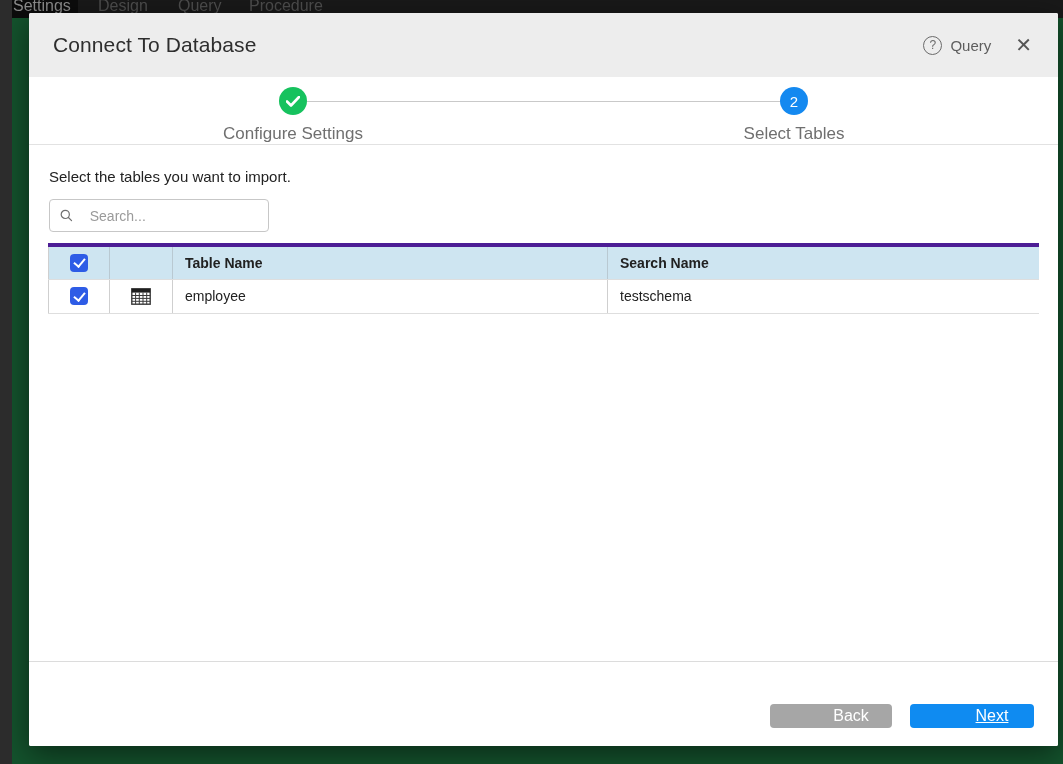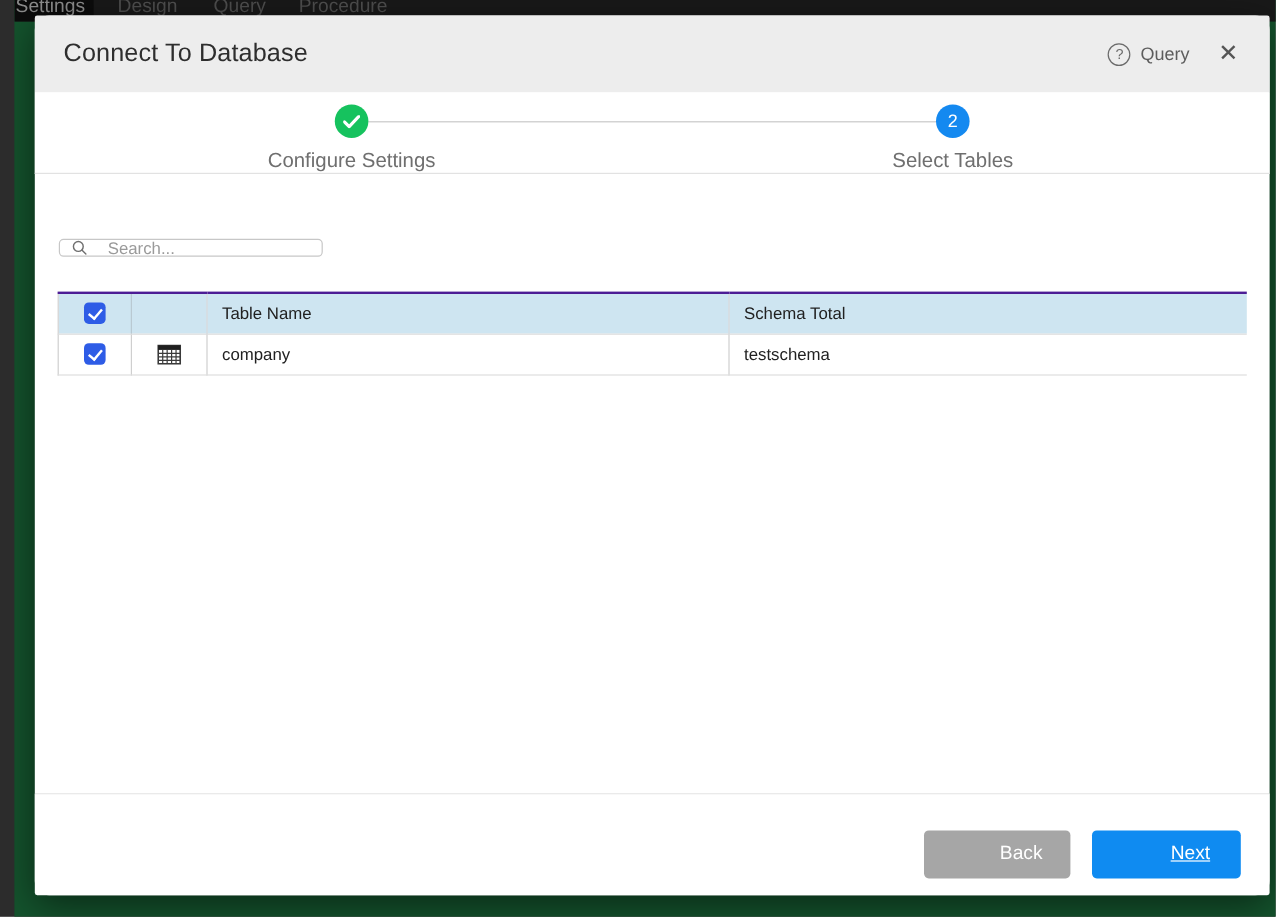--- a/index.html
+++ b/index.html
@@ -36,21 +36,21 @@
     position: absolute; left: 0; top: 0; width: 66px; height: 18px;
     background: #0c0c0c;
   }
 
   
   .modal {
     position: absolute;
     left: 17px; top: 13px;
     width: 1029px; height: 733px;
     background: #ffffff;
-    border-radius: 12px;
+    border-radius: 2px;
     box-shadow: 0 8px 30px rgba(0,0,0,0.5);
   }
   .modal-header {
     position: absolute; left: 0; top: 0; right: 0;
     height: 64px;
     background: #ededed;
     border-radius: 2px 2px 0 0;
     display: flex; align-items: center;
     padding: 0 24px;
   }
@@ -118,21 +118,21 @@
     width: max-content;
   }
 
   
   .instruction {
     position: absolute; left: 20px; top: 155px;
     font-size: 15px; color: #222;
   }
   .search-box {
     position: absolute; left: 20px; top: 186px;
-    width: 220px; height: 15px;
+    width: 220px; height: 33px;
     border: 1px solid #c7c7c7;
     border-radius: 4px;
     background: #fff;
     display: flex; align-items: center;
     padding: 0 10px;
     gap: 17px;
   }
   .search-box input {
     border: none; outline: none;
     font-size: 14px; color: #333;
@@ -167,22 +167,22 @@
     text-align: left;
     vertical-align: middle;
     overflow: hidden;
     white-space: nowrap;
   }
   .tables-grid th { border-right-color: #b9c9d2; }
   .tables-grid th:first-child, .tables-grid td:first-child { border-left: 1px solid #cfcfcf; text-align: center; padding: 0; }
   .tables-grid th:last-child, .tables-grid td:last-child { border-right: none; }
   .tables-grid thead th {
     background: #cee5f1;
-    font-weight: 400;
-    border-top: 2px solid #4c1d95;
+    font-weight: 700;
+    border-top: 4px solid #4c1d95;
   }
   .tables-grid td.icon-cell { text-align: center; padding: 0; }
   .tables-grid tbody tr:nth-child(even) td { background: #efefef; }
 
   .checkbox {
     display: inline-block;
     width: 18px; height: 18px;
     background: #2e5ce6;
     border-radius: 4px;
     position: relative;
@@ -202,22 +202,22 @@
 
   
   .modal-footer {
     position: absolute; left: 0; right: 0; bottom: 0;
     height: 85px;
     border-top: 1px solid #dcdcdc;
     background: #ffffff;
     border-radius: 0 0 2px 2px;
   }
   .btn {
-    position: absolute; top: 30px;
-    height: 40px;
+    position: absolute; top: 42px;
+    height: 24px;
     border: none; border-radius: 4px;
     font-size: 16px; color: #ffffff;
     font-family: "Liberation Sans", "DejaVu Sans", sans-serif;
     cursor: pointer;
     padding-left: 40px;
   }
   .btn-back { right: 166px; width: 122px; background: #a6a6a6; }
   .btn-next { right: 24px;  width: 124px; background: #0f8bf1; text-decoration: underline; }
 </style>
 </head>
@@ -255,20 +255,21 @@
           </svg>
         </div>
         <div class="step-label">Configure Settings</div>
       </div>
       <div class="step step-2">
         <div class="step-circle active">2</div>
         <div class="step-label">Select Tables</div>
       </div>
     </div>
 
+    <p class="instruction">Select the tables you want to import.</p>
 
     <div class="search-box">
       <svg width="15" height="15" viewBox="0 0 15 15">
         <circle cx="6.2" cy="6.2" r="4.8" fill="none" stroke="#6f6f6f" stroke-width="1.4"></circle>
         <line x1="9.9" y1="9.9" x2="13.6" y2="13.6" stroke="#6f6f6f" stroke-width="1.4" stroke-linecap="round"></line>
       </svg>
       <input type="text" placeholder="Search..." style="">
     </div>
 
 
@@ -277,42 +278,42 @@
         <col class="c-check">
           <col class="c-icon">
           <col class="c-name">
           <col class="c-schema">
       </colgroup>
       <thead>
         <tr>
           <th><span class="checkbox"></span></th>
           <th></th>
           <th>Table Name</th>
-          <th>Schema Total</th>
+          <th>Search Name</th>
         </tr>
       </thead>
       <tbody>
         <tr>
           <td><span class="checkbox"></span></td>
           <td class="icon-cell">
             <svg class="table-icon" width="20" height="17" viewBox="0 0 20 17">
               <rect x="0.8" y="0.8" width="18.4" height="15.4" fill="#ffffff" stroke="#3a3a3a" stroke-width="1.4"></rect>
               <rect x="0.8" y="0.8" width="18.4" height="3.8" fill="#1f1f1f"></rect>
               <g stroke="#3a3a3a" stroke-width="1">
                 <line x1="4.6" y1="4.6" x2="4.6" y2="16.2"></line>
                 <line x1="8.3" y1="4.6" x2="8.3" y2="16.2"></line>
                 <line x1="12" y1="4.6" x2="12" y2="16.2"></line>
                 <line x1="15.7" y1="4.6" x2="15.7" y2="16.2"></line>
                 <line x1="0.8" y1="7.5" x2="19.2" y2="7.5"></line>
                 <line x1="0.8" y1="10.4" x2="19.2" y2="10.4"></line>
                 <line x1="0.8" y1="13.3" x2="19.2" y2="13.3"></line>
               </g>
             </svg>
           </td>
-          <td>company</td>
+          <td>employee</td>
           <td>testschema</td>
         </tr>
       </tbody>
     </table>
 
     <div class="modal-footer">
       <button class="btn btn-back">Back</button>
       <button class="btn btn-next">Next</button>
     </div>
 

